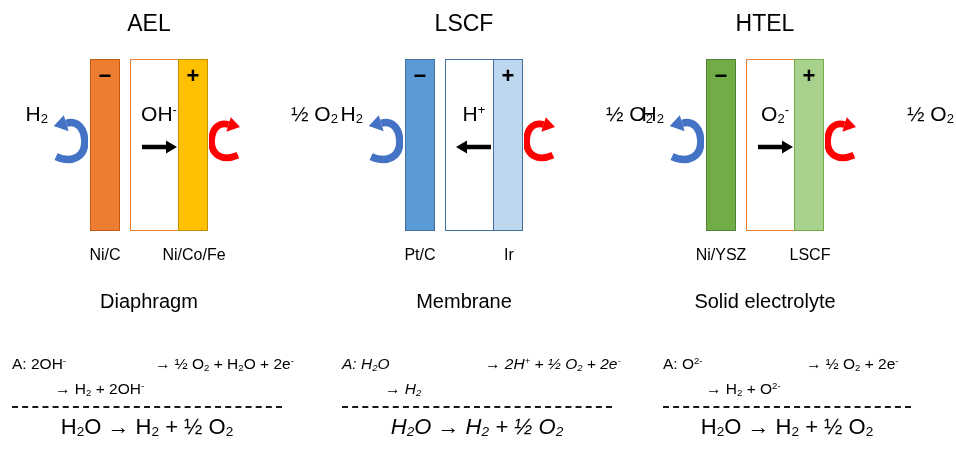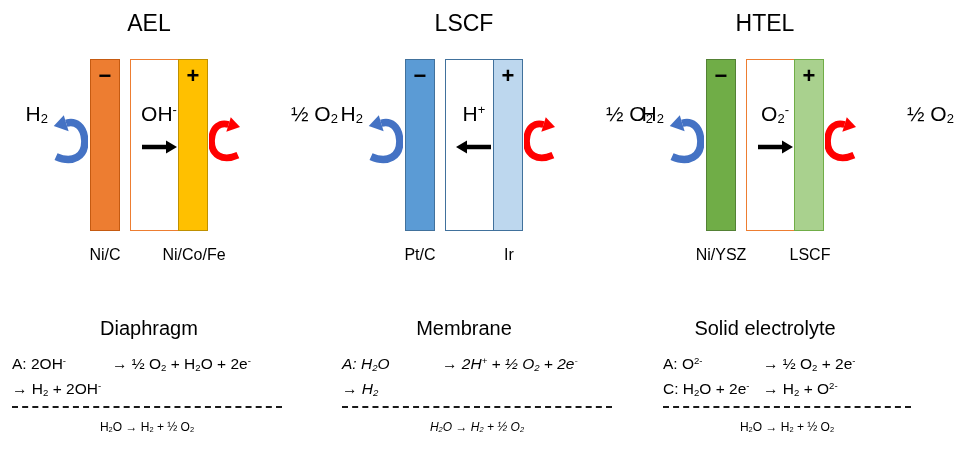--- a/index.html
+++ b/index.html
@@ -31,31 +31,31 @@
   .h2 { left:-100px; width:58px; text-align:right; }
   .o2 { left:155px;margin-left:46px; }
   .h2-arrow { position:absolute; top:114px; left:-40px; width:38px; height:50px; }
   .o2-arrow { position:absolute; top:114px; left:119px; width:34px; height:50px; }
 
   .material { position:absolute; top:246px; transform:translateX(-50%);
               white-space:nowrap; font-size:16px; }
   .cathode-m { left:15px; }
   .anode-m  { left:104px; }
   .separator-label { position:absolute; top:290px; left:-41px; width:200px;
-                     text-align:center; font-size:20px; white-space:nowrap;margin-top:27px; }
+                     text-align:center; font-size:20px; white-space:nowrap; }
 
   .reactions { position:absolute; top:351px; width:270px; font-size:15.5px; }
   .c1 .reactions { left:-78px; }
   .c2 .reactions { left:-63px;font-style:italic; }
   .c3 .reactions { left:-43px; width:248px; }
   .rx-row { display:flex; line-height:25px; white-space:nowrap; }
   .rx-left { flex:0 0 100px; }
-  .rx-right { flex:1; }
+  .rx-right { flex:1;margin-left:43px; }
   .rx-divider { border-bottom:2px dashed #1a1a1a; height:7px; margin-bottom:7px; }
-  .rx-net { text-align:center; font-size:12px; line-height:24px; white-space:nowrap; }
+  .rx-net { text-align:center; font-size:22px; line-height:24px; white-space:nowrap; }
 
   sup, sub { font-size:62%; line-height:0; }
   sup { vertical-align:0.55em; }
   sub { vertical-align:-0.18em; }
 </style>
 </head>
 <body>
 
 <div class="canvas">
 
@@ -192,21 +192,20 @@
     <div class="side-label o2">½ O<sub>2</sub></div>
     <div class="material cathode-m">Ni/YSZ</div>
     <div class="material anode-m">LSCF</div>
     <div class="separator-label">Solid electrolyte</div>
     <div class="reactions">
       <div class="rx-row">
         <span class="rx-left">A: O<sup>2-</sup></span>
         <span class="rx-right">→ ½ O<sub>2</sub> + 2e<sup>-</sup></span>
       </div>
       <div class="rx-row">
-        <span class="rx-left">C: H<sub>2</sub>O + 2e<sup>-</sup></span>
         <span class="rx-right">→ H<sub>2</sub> + O<sup>2-</sup></span>
       </div>
       <div class="rx-divider"></div>
       <div class="rx-net">H<sub>2</sub>O → H<sub>2</sub> + ½ O<sub>2</sub></div>
     </div>
   </div>
 
 </div>
 
 </body></html>

